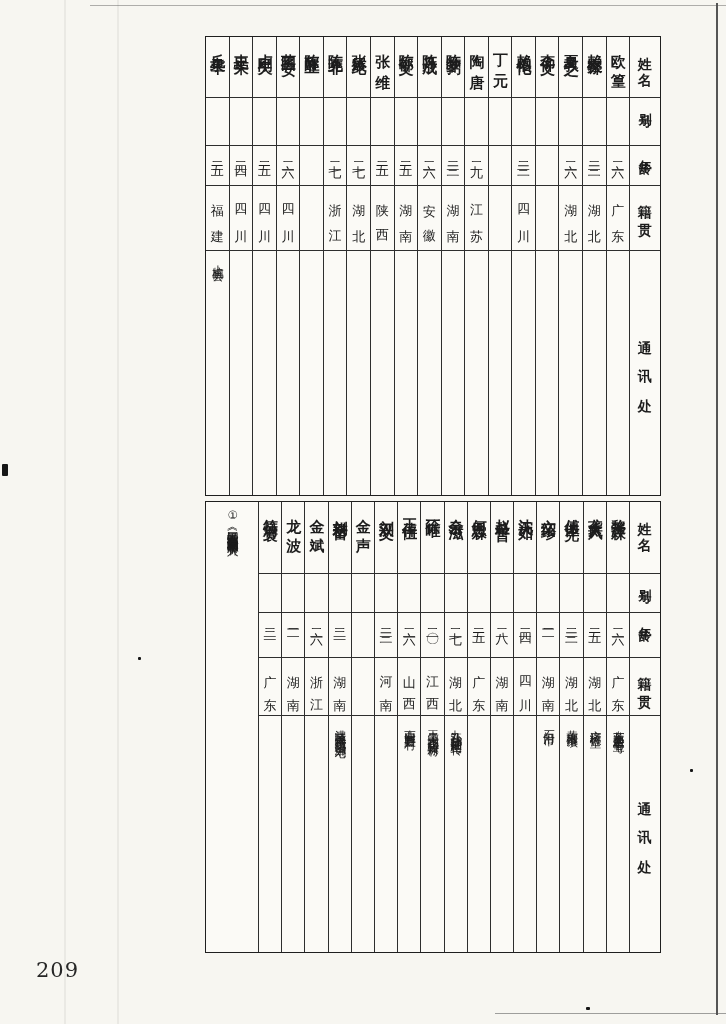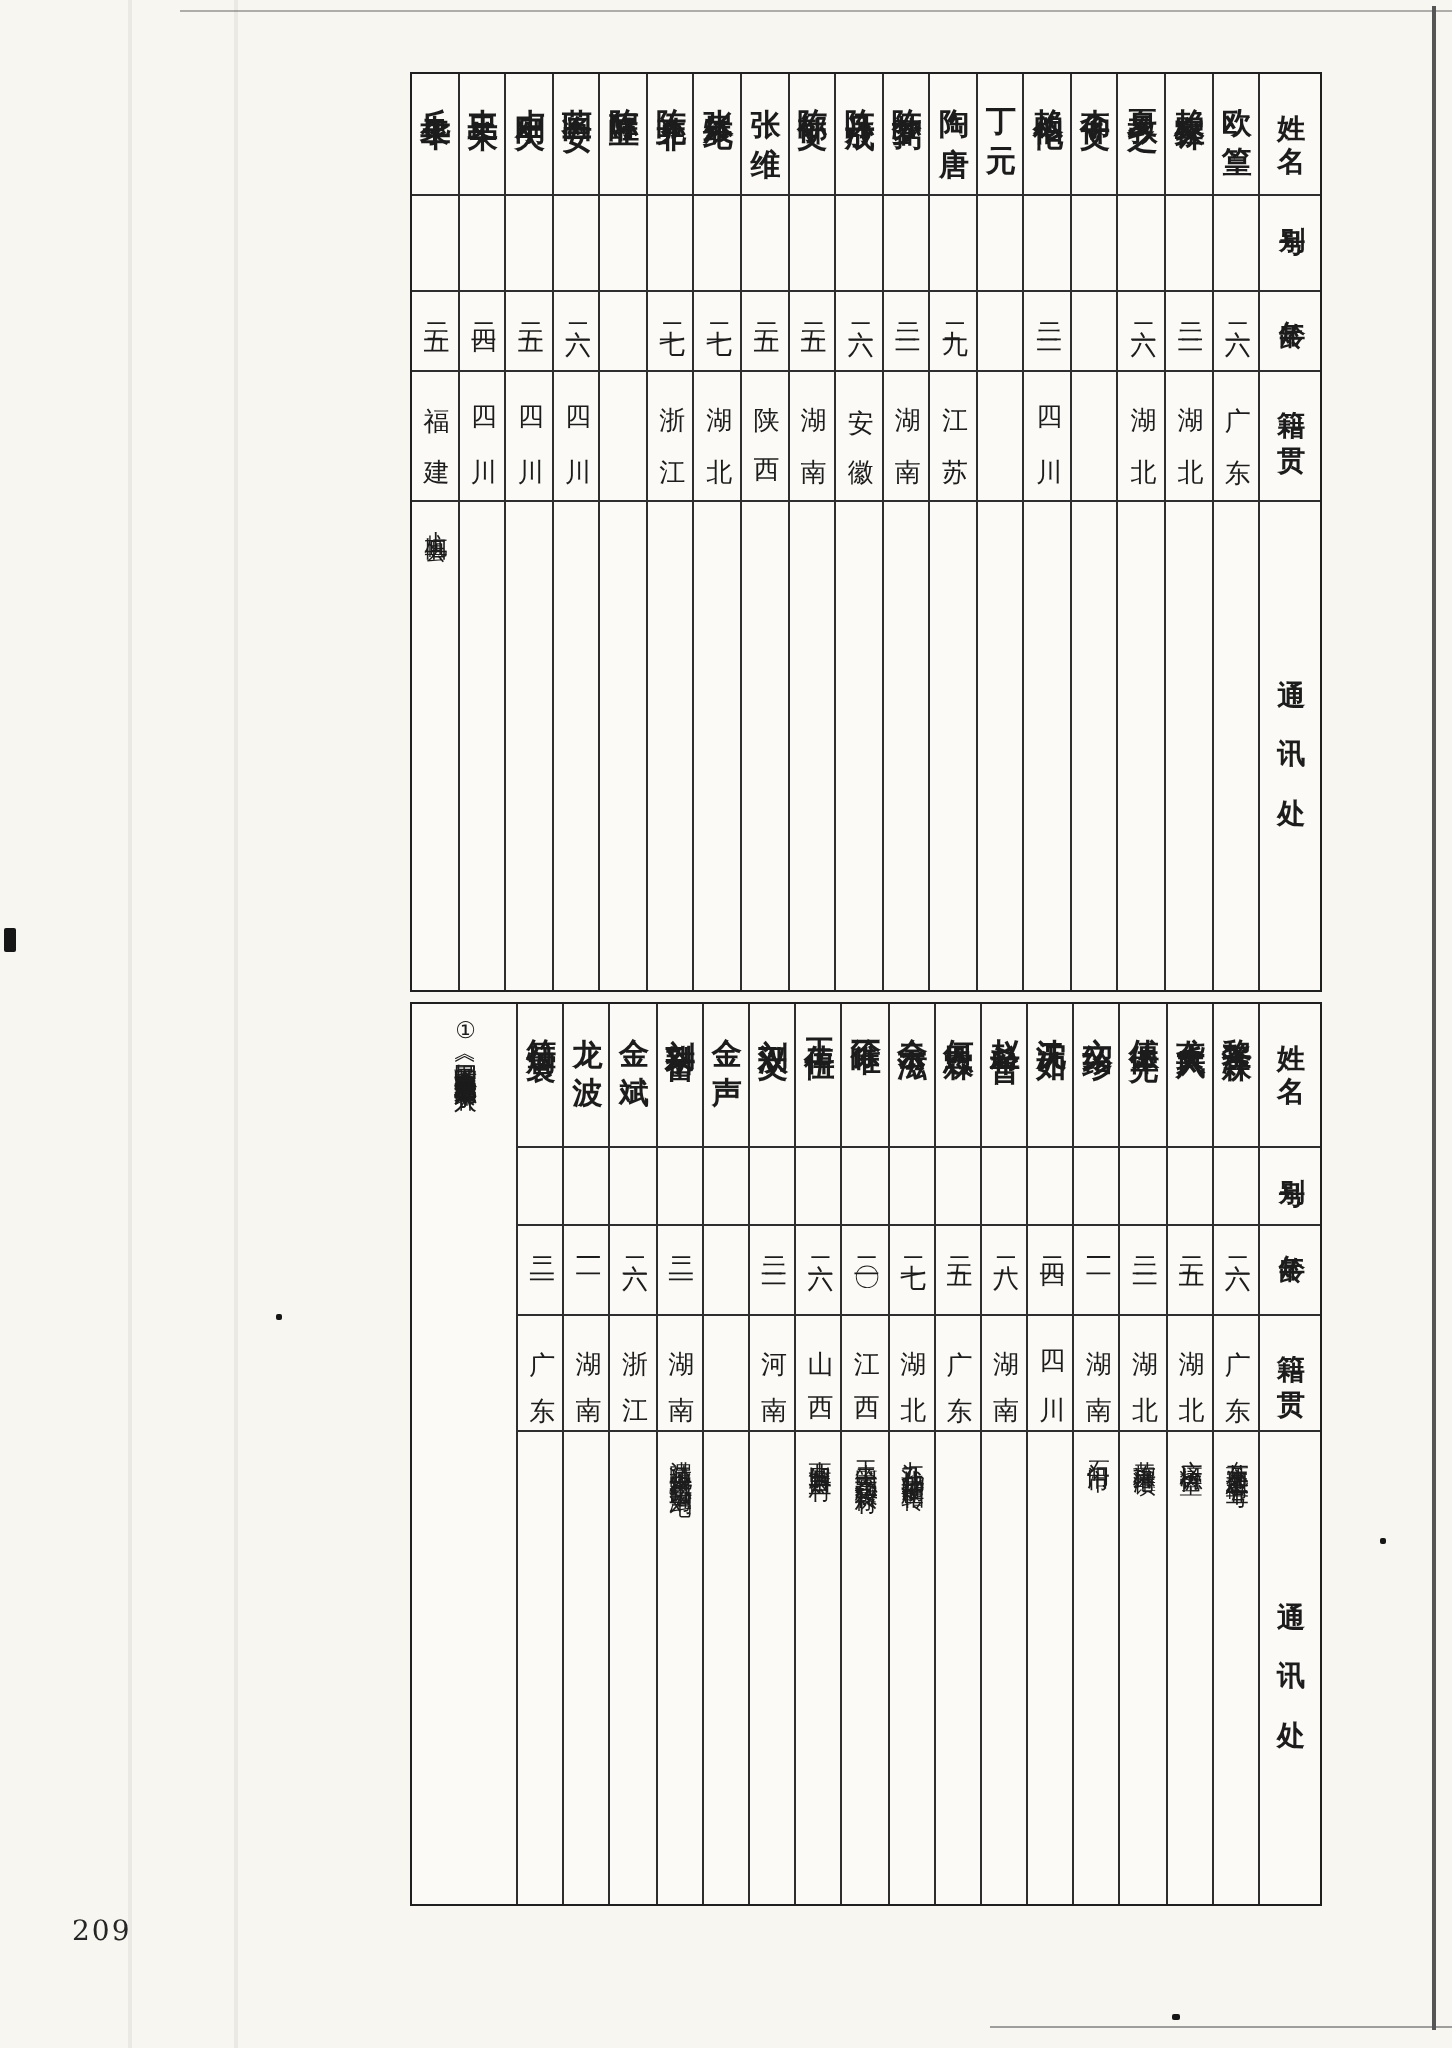--- a/index.html
+++ b/index.html
@@ -6,21 +6,21 @@
   .page{
     position:relative; width:726px; height:1024px;
     background:#f7f6f1; overflow:hidden;
     font-family:"DejaVu Sans", sans-serif; color:#1c1c1c;
   }
   .crease{position:absolute; top:0; bottom:0; width:2px; background:rgba(0,0,0,0.05);}
   .edge{position:absolute; background:#555;}
   .speck{position:absolute; background:#161616; border-radius:1px;}
   .page-number{
     position:absolute; left:36px; top:958px;
-    font-family:"DejaVu Serif", serif; font-size:14px; color:#262626; letter-spacing:1px;
+    font-family:"DejaVu Serif", serif; font-size:21px; color:#262626; letter-spacing:1px;
   }
 
   .rtable{
     position:absolute; left:205px; width:456px;
     display:flex; flex-direction:row;
     border:1.5px solid #1f1f1f; background:#fbfaf6;
     box-sizing:border-box;
   }
   .t-top{top:36px; height:460px;}
   .t-bottom{top:501px; height:452px;}

